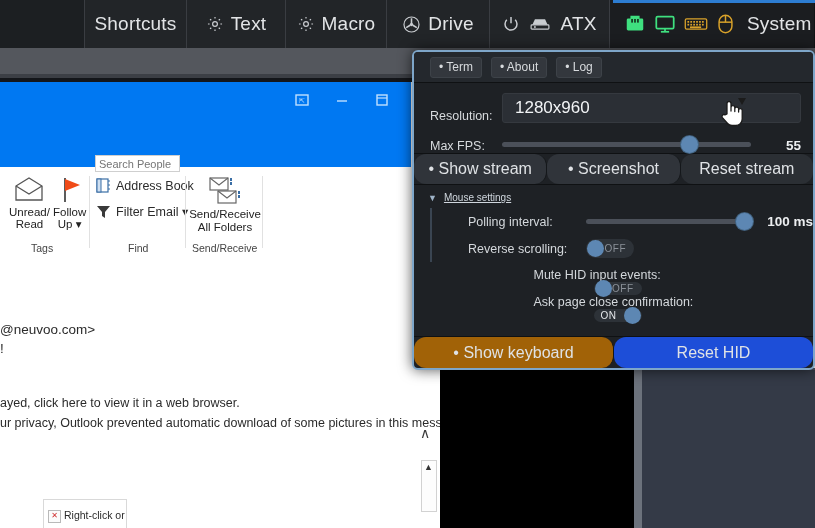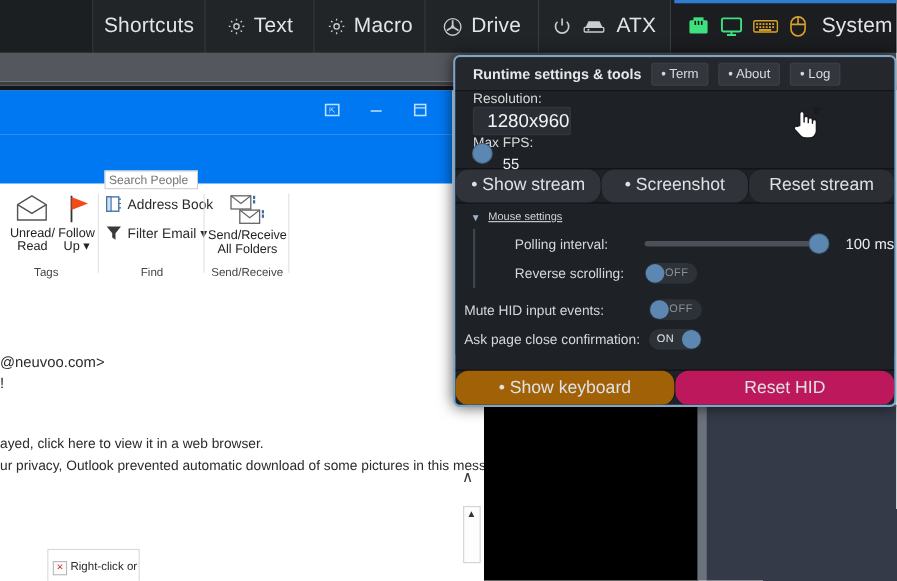--- a/index.html
+++ b/index.html
@@ -68,61 +68,61 @@
   #panelHead{
     height:31px;display:flex;align-items:center;gap:9px;padding-left:16px;
     border-bottom:1px solid #0f1113;background:#24282d;box-sizing:border-box;
   }
   #panelTitle{color:#e6e8ea;font-size:13px;font-weight:bold;}
   .mini-btn{
     background:#33373d;color:#d7dadd;font-size:12px;border-radius:3px;
     padding:2px 8px 3px 8px;border:1px solid #3d4248;line-height:14px;
   }
   .panel-body{padding:0;background:#1e2125;}
-  .row{display:flex;align-items:flex-start;flex-direction:column;}
+  .row{display:flex;align-items:flex-end;}
   #resRow{height:40px;padding-left:16px;padding-right:12px;}
   #resLabel{color:#d7dadd;font-size:12.5px;width:72px;}
   #resBox{
     flex:1;height:30px;background:#2b2f35;border:1px solid #35393f;border-radius:3px;
     display:flex;align-items:center;padding-left:12px;color:#f2f4f6;font-size:17px;
     box-sizing:border-box;position:relative;
   }
   #fpsRow{height:30px;padding-left:16px;padding-right:12px;}
   #fpsLabel{color:#d7dadd;font-size:12.5px;width:72px;}
   .slider{position:relative;height:18px;display:flex;align-items:center;}
   .track{height:5px;border-radius:3px;background:#4b5059;width:100%;}
   .knob{position:absolute;width:17px;height:17px;border-radius:50%;background:#5d87b3;box-shadow:0 0 0 1px #42627f;}
-  .slider-val{color:#eceef0;font-size:13.5px;width:42px;text-align:right;}
+  .slider-val{color:#eceef0;font-size:13.5px;width:42px;text-align:right;font-weight:bold;}
   .btn-row{display:flex;border-top:1px solid #0f1113;border-bottom:1px solid #0f1113;}
   .big-btn{
     flex:1;height:30px;display:flex;align-items:center;justify-content:center;
     color:#dfe2e5;font-size:16px;background:#30343a;border-right:1px solid #14171a;
     box-sizing:border-box;
     border-radius:12px;
   }
   .big-btn:last-child{border-right:none;background:#2b2f34;}
   .section-head{display:flex;align-items:center;gap:7px;padding:7px 0 5px 14px;}
   .caret{color:#9fb4c8;font-size:9px;}
   .section-title{color:#cfd6dd;font-size:10px;text-decoration:underline;}
   .sub{padding-left:16px;border-left:2px solid #3a4552;margin-left:16px;}
   .sub-row{display:flex;align-items:center;height:27px;padding-left:20px;}
   .sub-label{color:#d4d8dc;font-size:12.5px;}
-  .flat-row{display:flex;align-items:center;height:27px;padding-left:8px;}
+  .flat-row{display:flex;align-items:center;height:27px;padding-left:8px;flex-direction:column;}
   .toggle{
     width:48px;height:19px;border-radius:10px;background:#2d3238;
     display:flex;align-items:center;position:relative;
   }
   .toggle .tg-knob{width:17px;height:17px;border-radius:50%;background:#5d87b3;position:absolute;}
   .toggle .tg-txt{position:absolute;font-size:10px;font-weight:normal;letter-spacing:.5px;}
   .toggle.off .tg-knob{left:1px;}
   .toggle.off .tg-txt{right:8px;color:#8b9199;}
   .toggle.on .tg-knob{right:1px;}
   .toggle.on .tg-txt{left:7px;color:#e4e7ea;}
   #bottomBtns{display:flex;border-top:1px solid #0f1113;position:absolute;left:0;bottom:0;width:100%;}
-  #bottomBtns .big-btn{height:31px;background:#be185d;}
+  #bottomBtns .big-btn{height:31px;background:#1d4ed8;}
   #bottomBtns .big-btn:first-child{background:#a16207;}
   
   #cursor{position:absolute;left:719px;top:95px;width:28px;height:34px;}
 </style>
 </head>
 <body>
 
 <div id="olTitle"></div>
 <div id="olTitle2"></div>
 
@@ -327,21 +327,20 @@
 </div>
 <div class="tb-blue-strip"></div>
 
 <div id="grayband"></div>
 <div id="grayband2"></div>
 <div id="darkline"></div>
 
 <div id="panel">
 
   <div id="panelHead">
-    <span id="panelTitle">Runtime settings &amp; tools</span>
     <span class="mini-btn">• Term</span>
     <span class="mini-btn">• About</span>
     <span class="mini-btn">• Log</span>
   </div>
 
   <div class="panel-body">
 
     <div class="row" id="resRow">
       <span id="resLabel">Resolution:</span>
       <div id="resBox">

